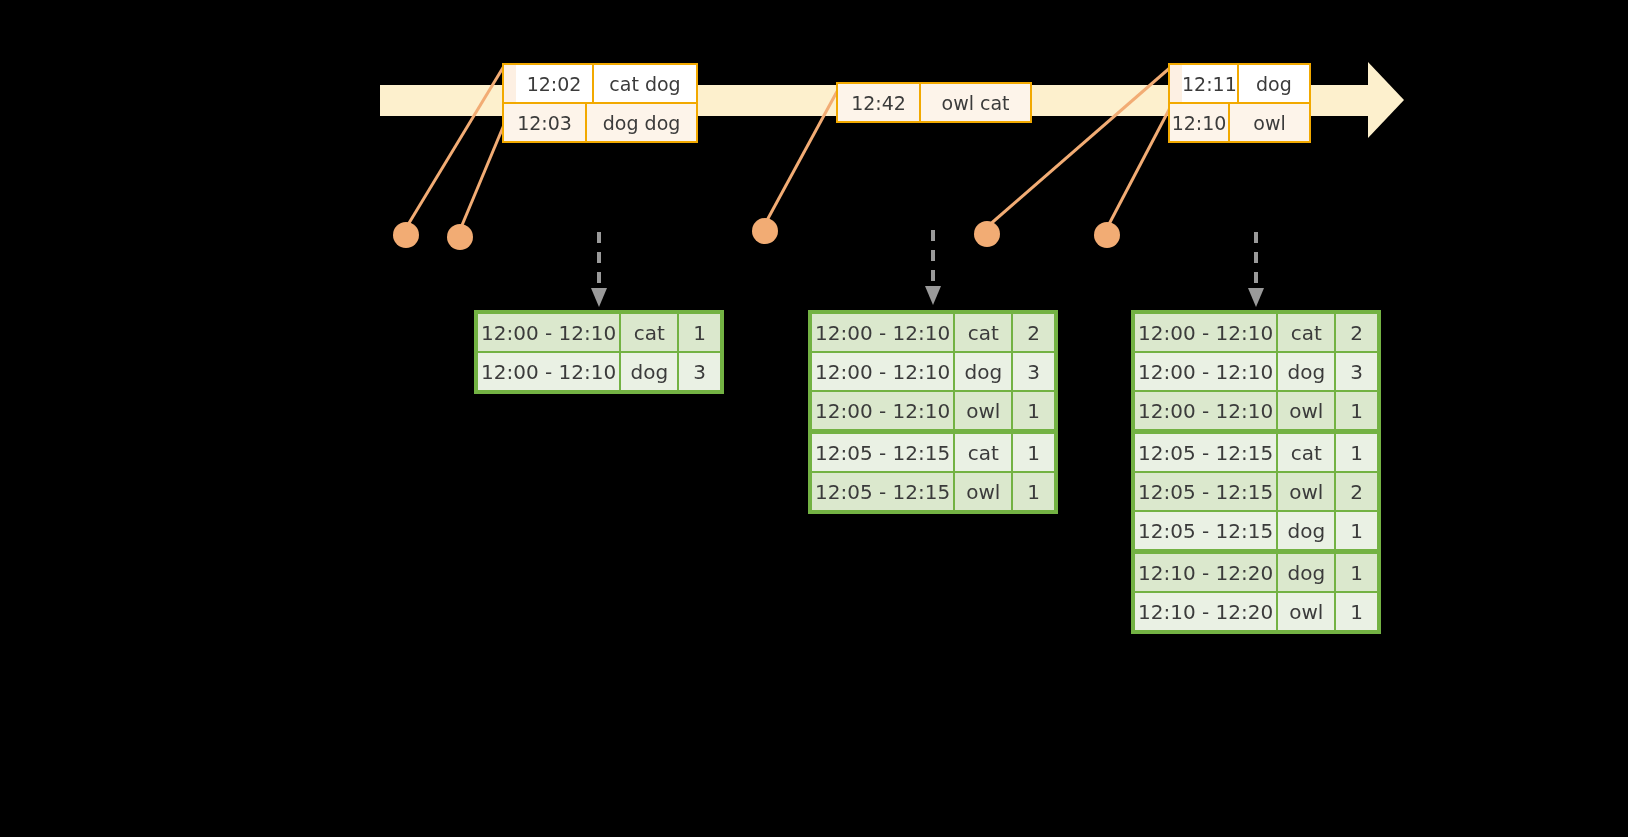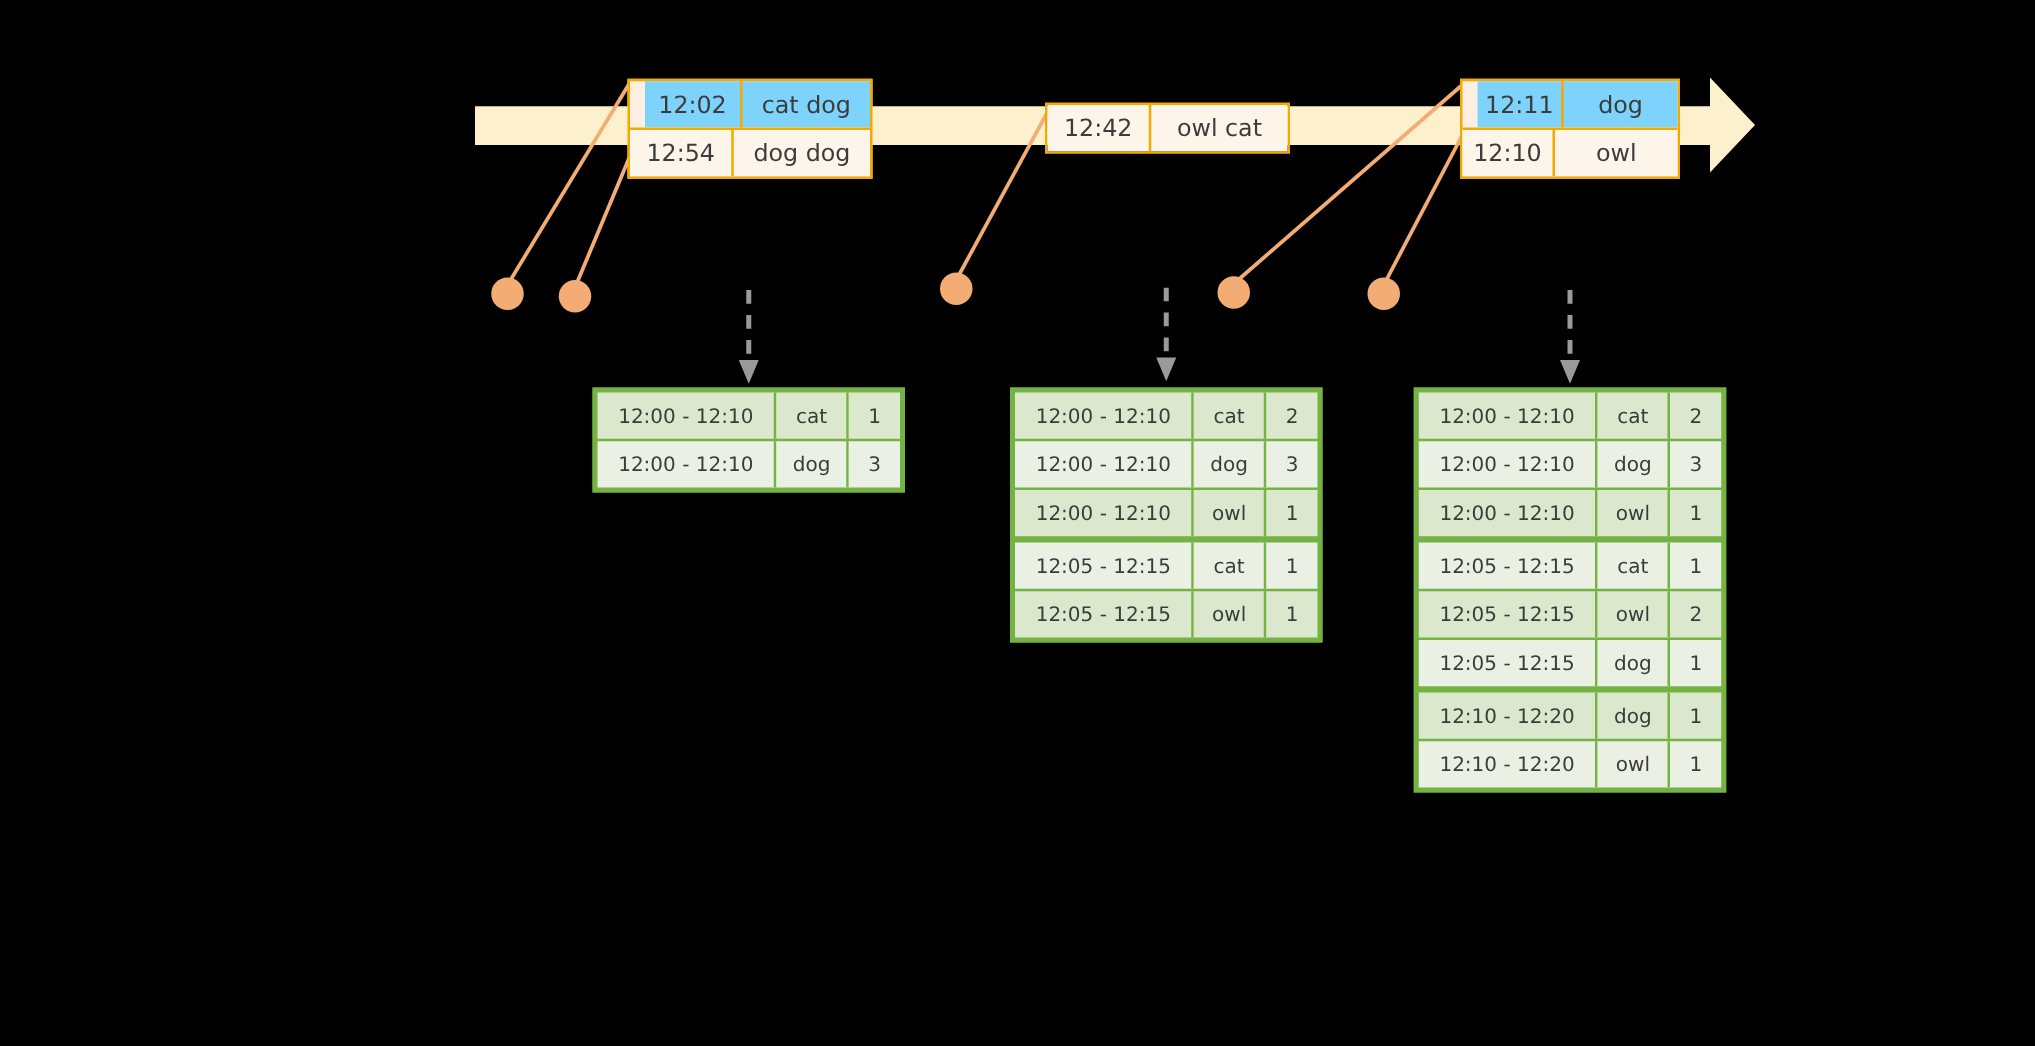--- a/index.html
+++ b/index.html
@@ -46,21 +46,21 @@
     background: #fdf0e3;
   }
   .event-row {
     display: flex;
     align-items: stretch;
     height: 37px;
   }
   .event-row + .event-row {
     border-top: 2px solid #f2a900;
   }
-  .event-row.shade-a { background: #7dd3fc; margin-left: 12px; }
+  .event-row.shade-a { background: #ffffff; margin-left: 12px; }
   .event-row.shade-b { background: #fdf4ea; }
   .event-time {
     width: 84px;
     display: flex;
     align-items: center;
     justify-content: center;
     font-size: 19px;
     color: #3b3b3b;
     border-right: 2px solid #f2a900;
     box-sizing: border-box;
@@ -71,21 +71,21 @@
     align-items: center;
     justify-content: center;
     font-size: 19px;
     color: #3b3b3b;
     box-sizing: border-box;
     white-space: nowrap;
   }
 
   .ev1 { left: 502px; top: 63px; width: 196px; }
   .ev2 { left: 836px; top: 82px; width: 196px; }
-  .ev3 { left: 1168px; top: 63px; width: 176px; }
+  .ev3 { left: 1168px; top: 63px; width: 143px; }
   .ev3 .event-time { width: 74px; }
   .ev3 .event-payload { width: 98px; }
 
   
   .dot {
     position: absolute;
     width: 26px;
     height: 26px;
     border-radius: 50%;
     background: #f2ac74;
@@ -114,21 +114,21 @@
     border-bottom: 2px solid #73b243;
   }
   .rt-row:last-child { border-bottom: none; }
   .rt-row.band-a .cell { background: #dbe8cd; }
   .rt-row.band-b .cell { background: #eaf1e4; }
   .rt-row.group-end { border-bottom: 5px solid #73b243; }
   .cell {
     display: flex;
     align-items: center;
     justify-content: center;
-    font-size: 16px;
+    font-size: 20px;
     color: #3b3b3b;
     box-sizing: border-box;
     border-right: 2px solid #73b243;
     white-space: nowrap;
   }
   .cell:last-child { border-right: none; }
   .c-window { width: 148px; }
   .c-key { width: 60px; }
   .c-count { width: 42px; }
 
@@ -166,21 +166,21 @@
   <div class="dot" style="left:752px; top:218px;"></div>
   <div class="dot" style="left:974px; top:221px;"></div>
   <div class="dot" style="left:1094px; top:222px;"></div>
 
   <div class="event-box ev1">
     <div class="event-row shade-a">
       <div class="event-time">12:02</div>
       <div class="event-payload">cat dog</div>
     </div>
     <div class="event-row shade-b">
-      <div class="event-time">12:54</div>
+      <div class="event-time">12:03</div>
       <div class="event-payload">dog dog</div>
     </div>
   </div>
 
   <div class="event-box ev2">
     <div class="event-row shade-b">
       <div class="event-time">12:42</div>
       <div class="event-payload">owl cat</div>
     </div>
   </div>

